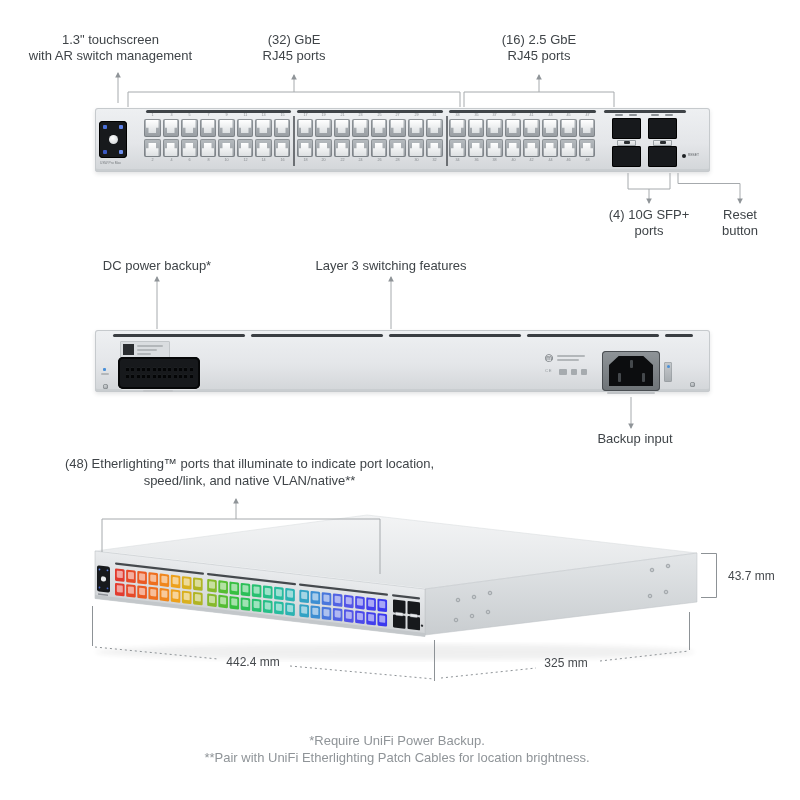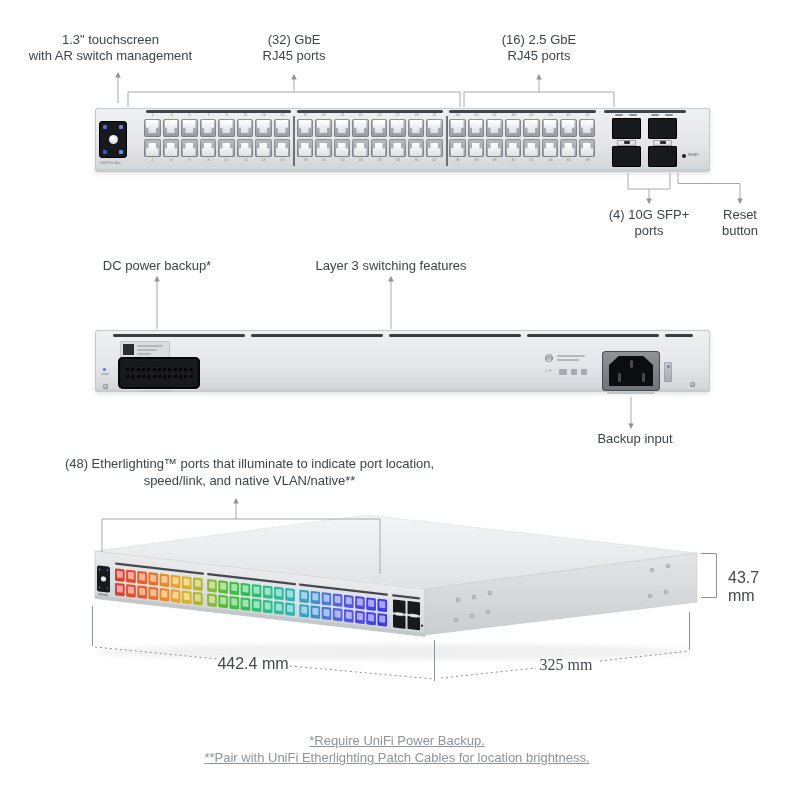--- a/index.html
+++ b/index.html
@@ -1,19 +1,19 @@
 <!DOCTYPE html>
 <html><head>
 <meta charset="utf-8">
 <style>
   html,body{margin:0;padding:0;background:#fff;}
   #stage{position:relative;width:800px;height:800px;background:#fff;overflow:hidden;
          font-family:"Liberation Sans",sans-serif;}
   .label{position:absolute;font-size:13px;line-height:16px;color:#3f4448;text-align:center;z-index:6;}
-  .dim{position:absolute;font-size:16px;color:#45494d;text-align:center;z-index:6;}
+  .dim{position:absolute;font-size:12px;color:#45494d;text-align:center;z-index:6;}
   .foot{position:absolute;font-size:13px;line-height:17px;color:#8f9498;text-align:center;z-index:6;}
   
   .chassis{position:absolute;border-radius:3px;z-index:1;
     background:linear-gradient(180deg,#eef0f2 0%,#e4e6e9 55%,#d2d5d8 100%);
     box-shadow:inset 0 0 0 1px #c6cacd, inset 0 -3px 0 #c9cdd0, 0 2px 4px rgba(60,64,68,.14);}
   .vent{position:absolute;background:#3f4448;border-radius:1.5px;height:3px;}
   .divider{position:absolute;width:2px;background:#595d61;opacity:.85;}
   
   .port{position:absolute;border-radius:2px;background:linear-gradient(180deg,#b6bbbf,#989da2);
     box-shadow:inset 0 0 0 1px rgba(70,75,80,.35);}
@@ -91,23 +91,23 @@
   <div class="label" style="left:575px;top:431px;width:120px;">
     <div>Backup input</div>
   </div>
   <div class="label" style="left:27px;top:455px;width:445px;line-height:17px;">
     <div>(48) Etherlighting™ ports that illuminate to indicate port location,</div>
     <div>speed/link, and native VLAN/native**</div>
   </div>
 
   <div class="dim" style="left:728px;top:569px;width:60px;text-align:left;">43.7 mm</div>
   <div class="dim" style="left:193px;top:655px;width:120px;">442.4 mm</div>
-  <div class="dim" style="left:516px;top:656px;width:100px;font-family:Liberation Serif, serif;">325 mm</div>
-
-  <div class="foot" style="left:97px;top:732px;width:600px;text-decoration:underline;">
+  <div class="dim" style="left:516px;top:656px;width:100px;">325 mm</div>
+
+  <div class="foot" style="left:97px;top:732px;width:600px;">
     <div>*Require UniFi Power Backup.</div>
     <div>**Pair with UniFi Etherlighting Patch Cables for location brightness.</div>
   </div>
 
   <div class="chassis" id="front-chassis" style="left:95px;top:108px;width:615px;height:64px;">
 
     <div class="screen" style="left:4px;top:13px;width:28px;height:37px;">
       <div class="scr-dot" style="left:4px;top:4px;background:#4a6fd8;"></div>
       <div class="scr-dot" style="right:4px;top:4px;background:#5f82e8;"></div>
       <div class="scr-dot" style="left:4px;bottom:4px;background:#3b59c4;"></div>

